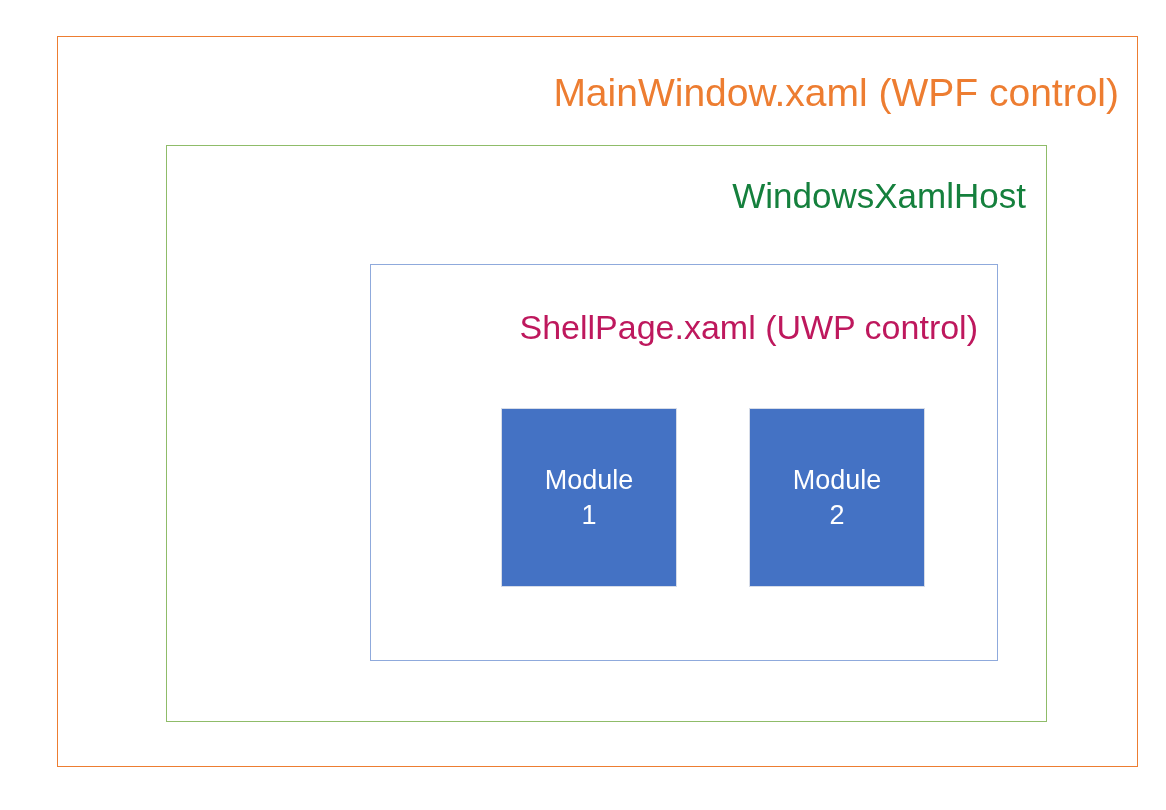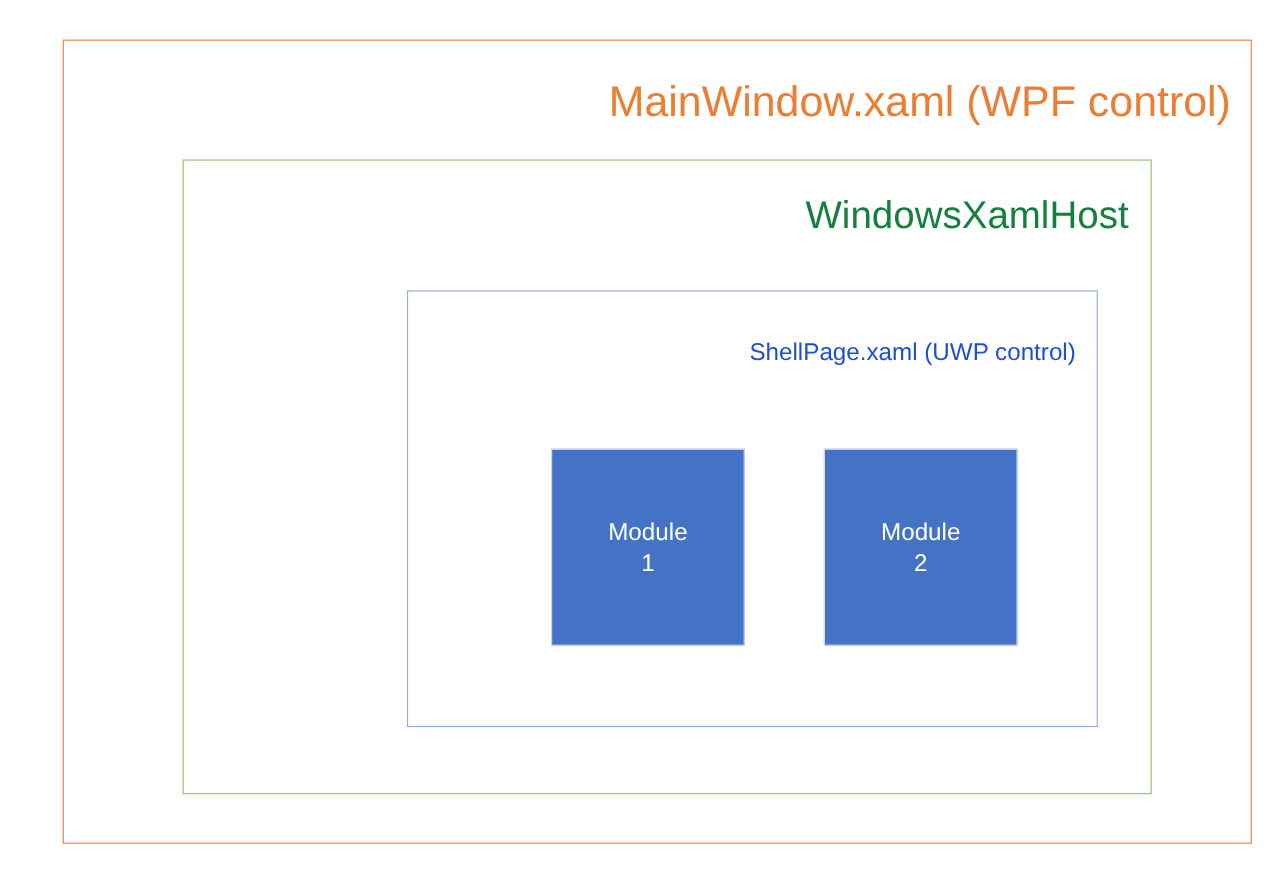--- a/index.html
+++ b/index.html
@@ -77,22 +77,22 @@
     top: 171px;
     width: 860px;
     font-size: 35px;
     color: #15803d;
   }
 
   .caption-inner {
     left: 370px;
     top: 303px;
     width: 608px;
-    font-size: 22px;
-    color: #1d4ed8;
+    font-size: 34px;
+    color: #be185d;
   }
 
   
   .module {
     position: absolute;
     box-sizing: border-box;
     top: 404px;
     width: 176px;
     height: 179px;
     background: #4472C4;
@@ -100,21 +100,21 @@
     display: flex;
     align-items: center;
     justify-content: center;
   }
 
   .module-1 { left: 501px; }
   .module-2 { left: 749px; }
 
   .module-label {
     color: #ffffff;
-    font-size: 22px;
+    font-size: 27px;
     line-height: 1.27;
     text-align: center;
     white-space: pre-line;
     font-weight: 400;
   }
 </style>
 </head>
 <body>
 
 <div class="canvas">

